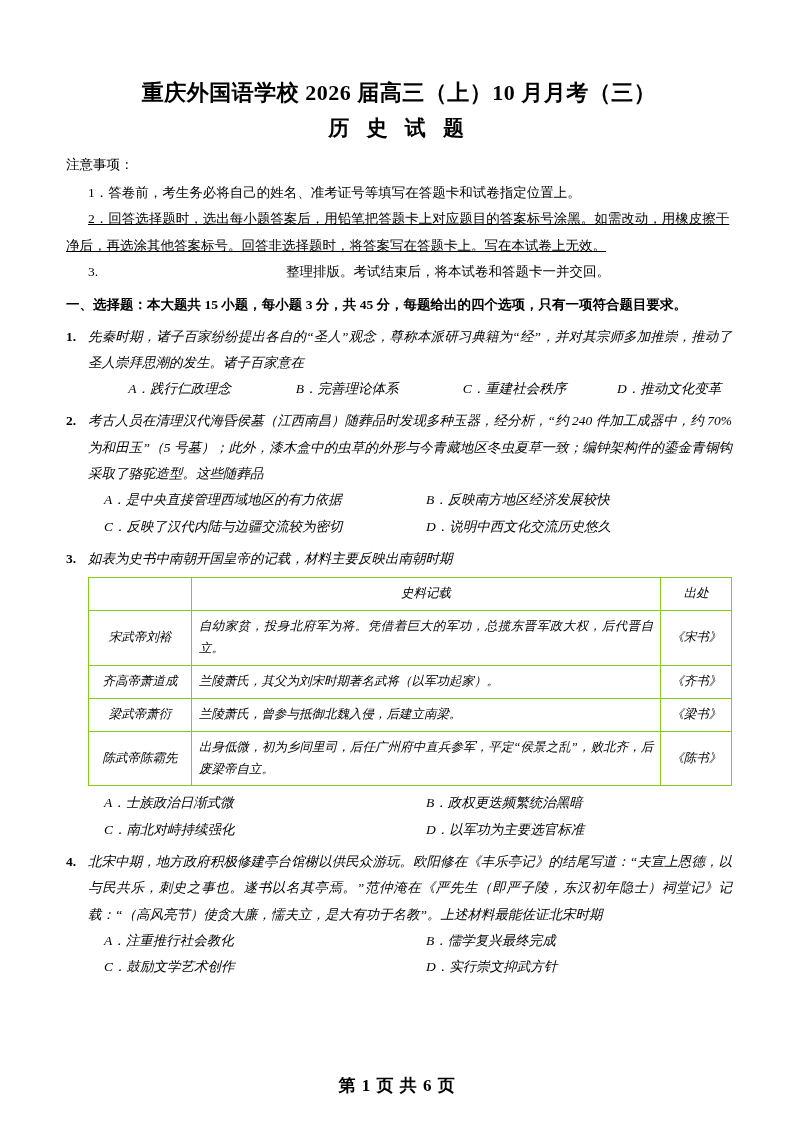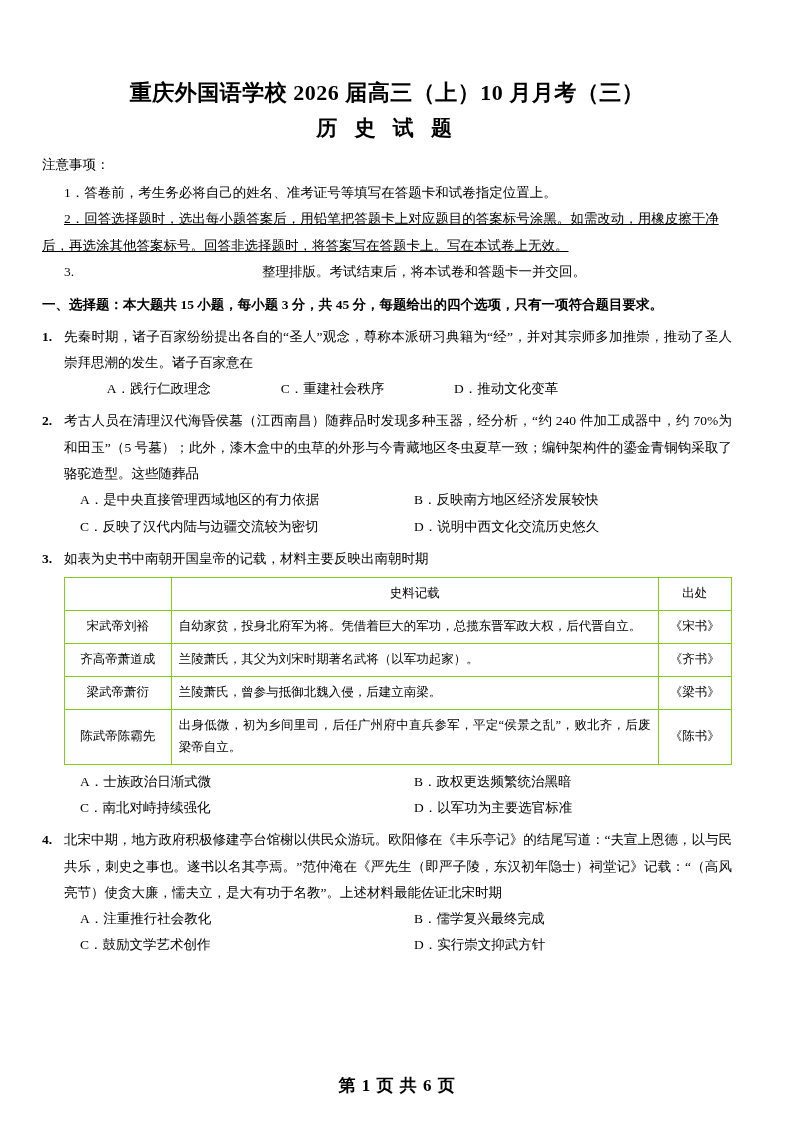--- a/index.html
+++ b/index.html
@@ -11,21 +11,21 @@
     width: 794px;
     height: 1123px;
     font-family: "Liberation Serif", "DejaVu Serif", serif;
     color: #000000;
     position: relative;
   }
   .page {
     width: 794px;
     height: 1123px;
     box-sizing: border-box;
-    padding: 60px 62px 40px 42px;
+    padding: 60px 62px 40px 66px;
     position: relative;
   }
   .title-main {
     text-align: center;
     font-size: 22px;
     font-weight: bold;
     letter-spacing: 0.5px;
     margin-top: 18px;
     margin-bottom: 6px;
   }
@@ -73,20 +73,21 @@
     line-height: 1.95;
   }
   .q-num {
     width: 22px;
     flex: 0 0 22px;
     font-weight: bold;
     font-family: "Liberation Serif", serif;
   }
   .q-body {
     flex: 1 1 auto;
+    font-style: italic;
   }
   .q-stem {
     text-align: justify;
   }
   .opts-2col {
     display: flex;
     flex-wrap: wrap;
   }
   .opts-2col .opt {
     width: 50%;
@@ -152,20 +153,21 @@
   </div>
 
   <div class="section-head">一、选择题：本大题共 15 小题，每小题 3 分，共 45 分，每题给出的四个选项，只有一项符合题目要求。</div>
 
   <div class="q">
     <div class="q-num">1.</div>
     <div class="q-body">
       <div class="q-stem">先秦时期，诸子百家纷纷提出各自的“圣人”观念，尊称本派研习典籍为“经”，并对其宗师多加推崇，推动了圣人崇拜思潮的发生。诸子百家意在</div>
       <div class="opts-4col">
         <div class="opt">A．践行仁政理念</div>
+        <div class="opt">B．完善理论体系</div>
         <div class="opt">C．重建社会秩序</div>
         <div class="opt">D．推动文化变革</div>
       </div>
     </div>
   </div>
 
   <div class="q">
     <div class="q-num">2.</div>
     <div class="q-body">
       <div class="q-stem">考古人员在清理汉代海昏侯墓（江西南昌）随葬品时发现多种玉器，经分析，“约 240 件加工成器中，约 70%为和田玉”（5 号墓）；此外，漆木盒中的虫草的外形与今青藏地区冬虫夏草一致；编钟架构件的鎏金青铜钩采取了骆驼造型。这些随葬品</div>

